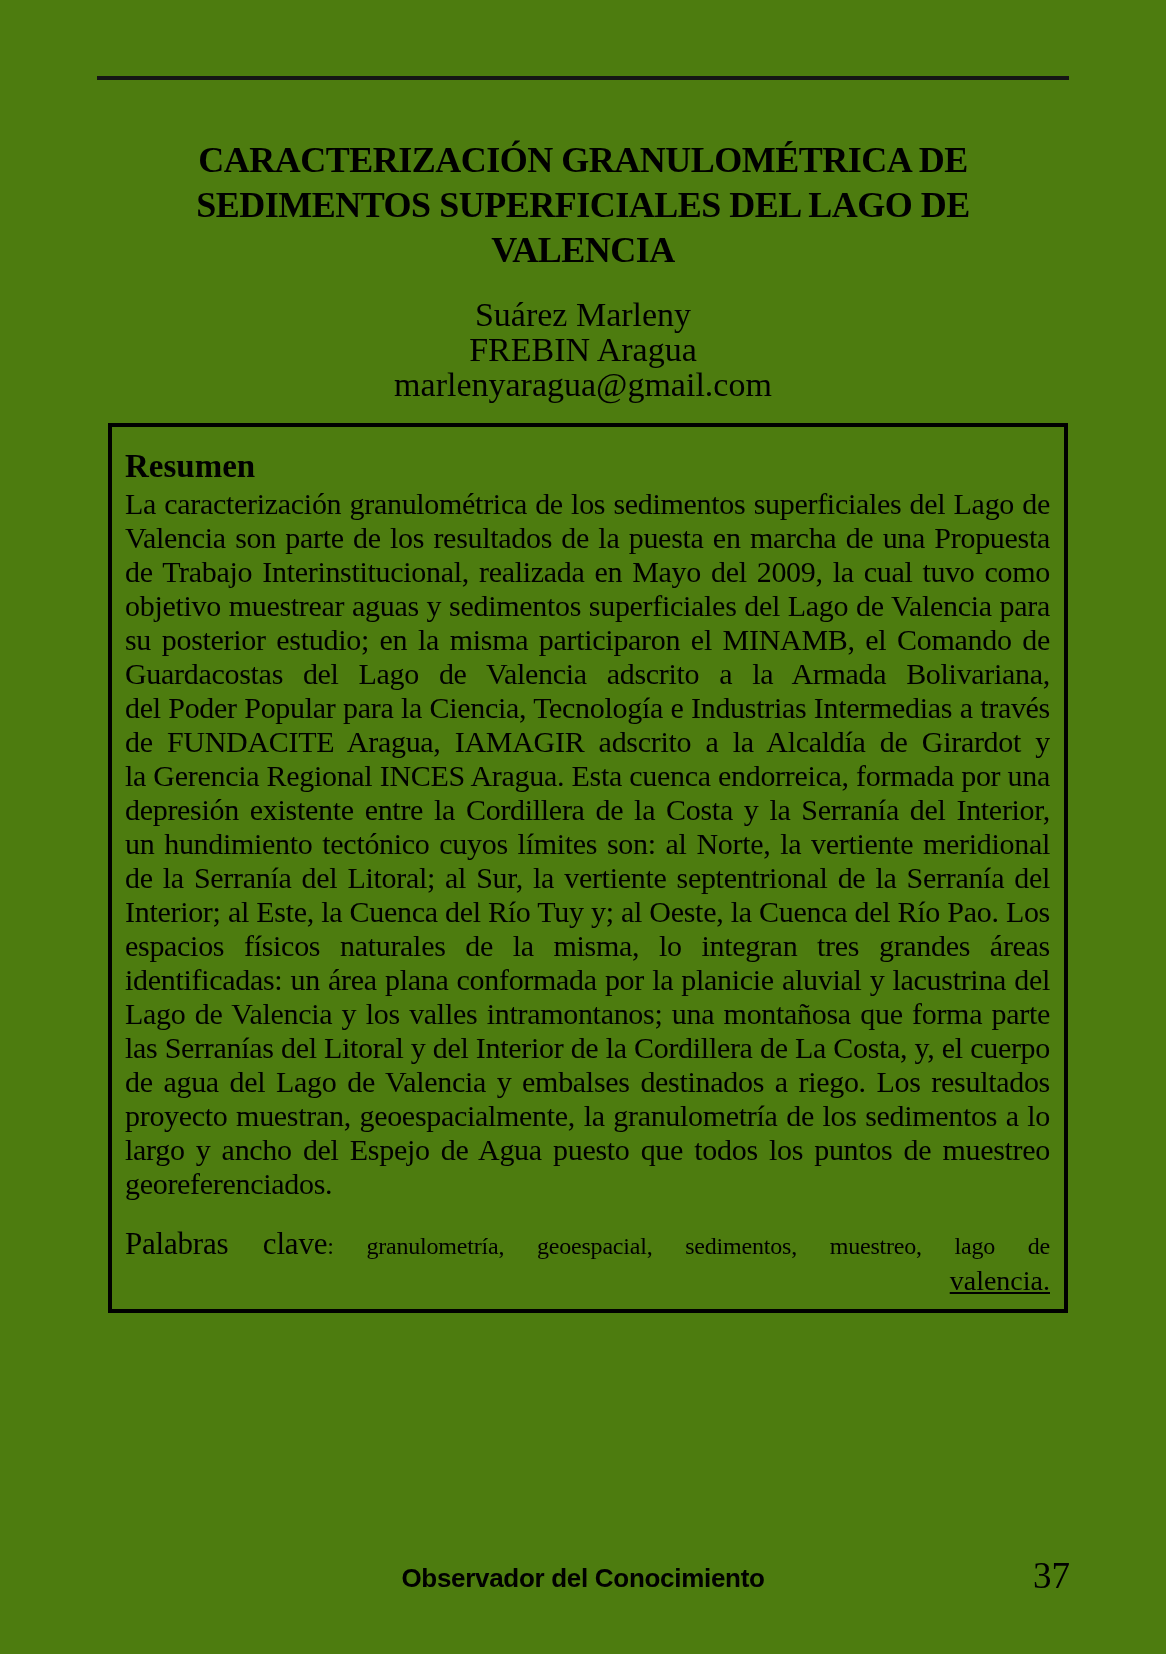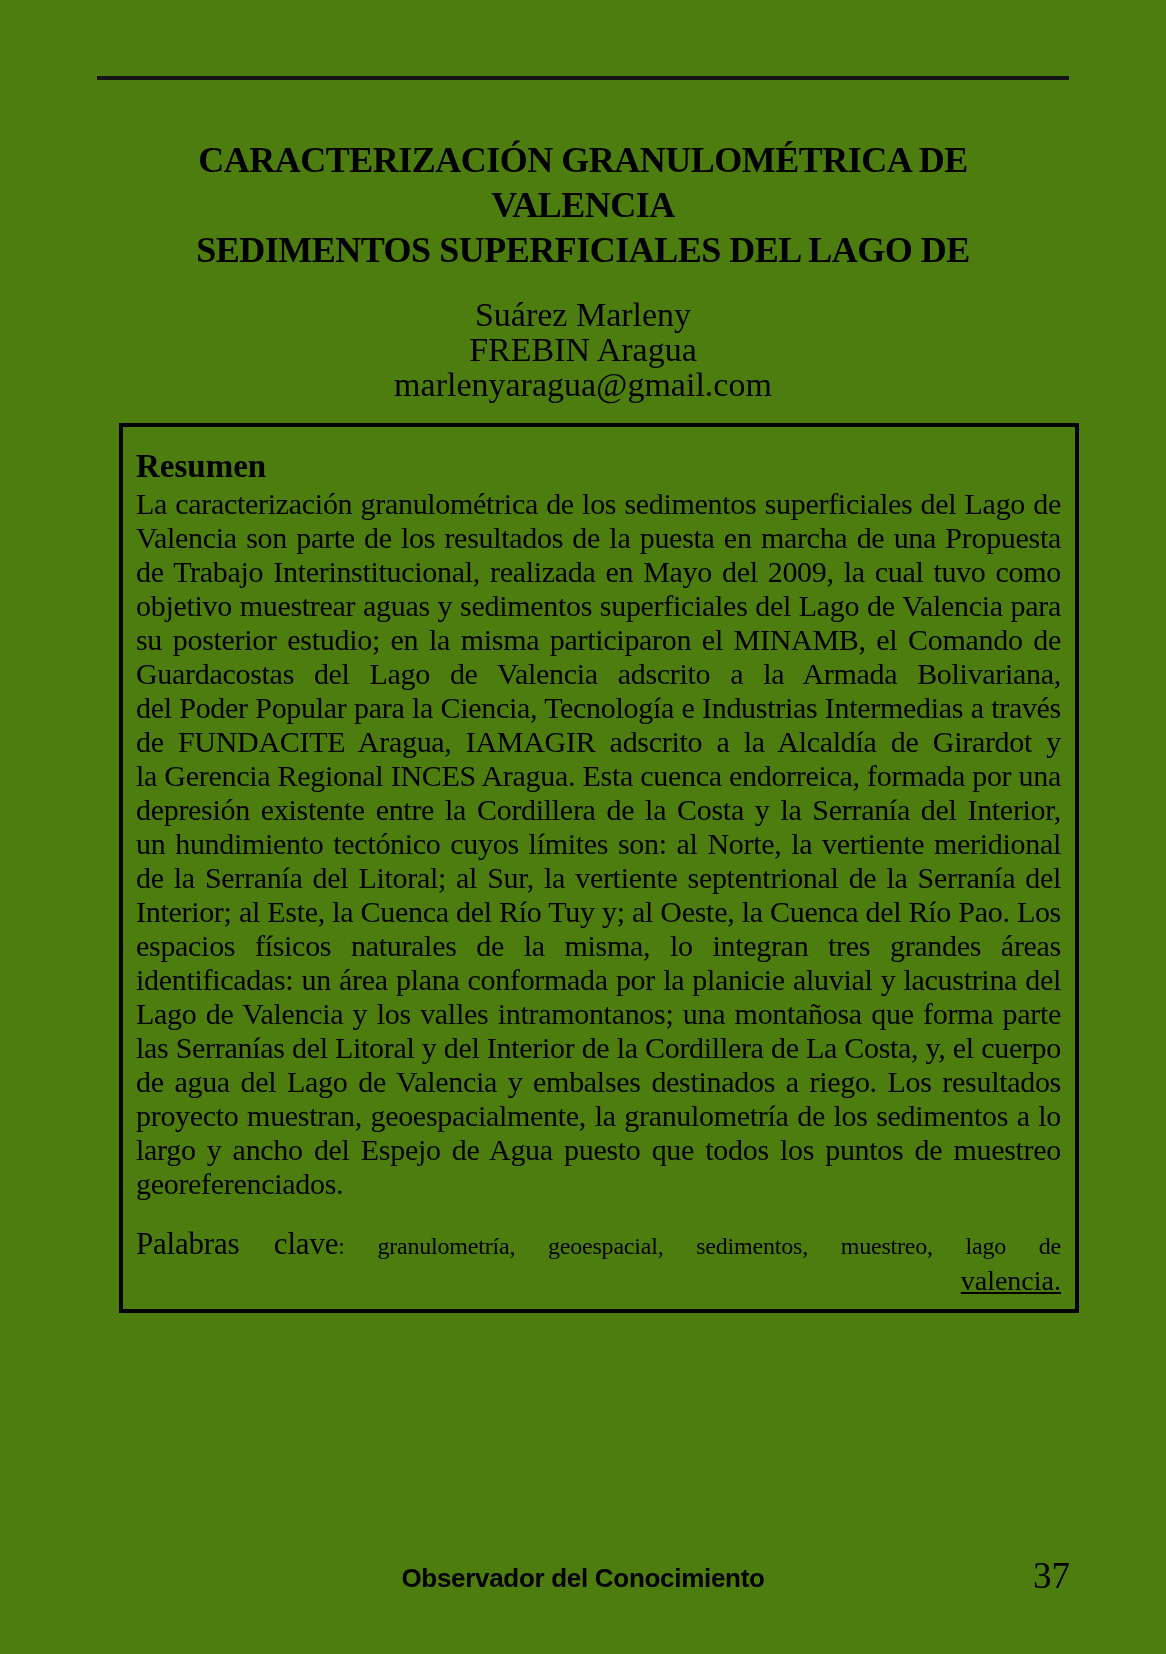--- a/index.html
+++ b/index.html
@@ -45,21 +45,21 @@
     text-align: center;
   }
   .author-line {
     font-size: 34px;
     line-height: 35px;
     white-space: nowrap;
   }
 
   .abstract-box {
     position: absolute;
-    left: 119px;
+    left: 108px;
     top: 423px;
     width: 960px;
     height: 890px;
     border: 4px solid #000000;
     box-sizing: border-box;
     padding: 18px 14px 0 13px;
   }
   .abstract-heading {
     font-size: 33px;
     font-weight: bold;
@@ -125,22 +125,22 @@
 </style>
 </head>
 <body>
 
 <div class="page">
 
   <div class="top-rule"></div>
 
   <div class="title-block">
       <div class="title-line">CARACTERIZACIÓN GRANULOMÉTRICA DE</div>
+      <div class="title-line">SEDIMENTOS SUPERFICIALES DEL LAGO DE</div>
       <div class="title-line">VALENCIA</div>
-      <div class="title-line">SEDIMENTOS SUPERFICIALES DEL LAGO DE</div>
     </div>
 
   <div class="authors-block">
       <div class="author-line">Suárez Marleny</div>
       <div class="author-line">FREBIN Aragua</div>
       <div class="author-line">marlenyaragua@gmail.com</div>
     </div>
 
   <div class="abstract-box">
     <h2 class="abstract-heading">Resumen</h2>

